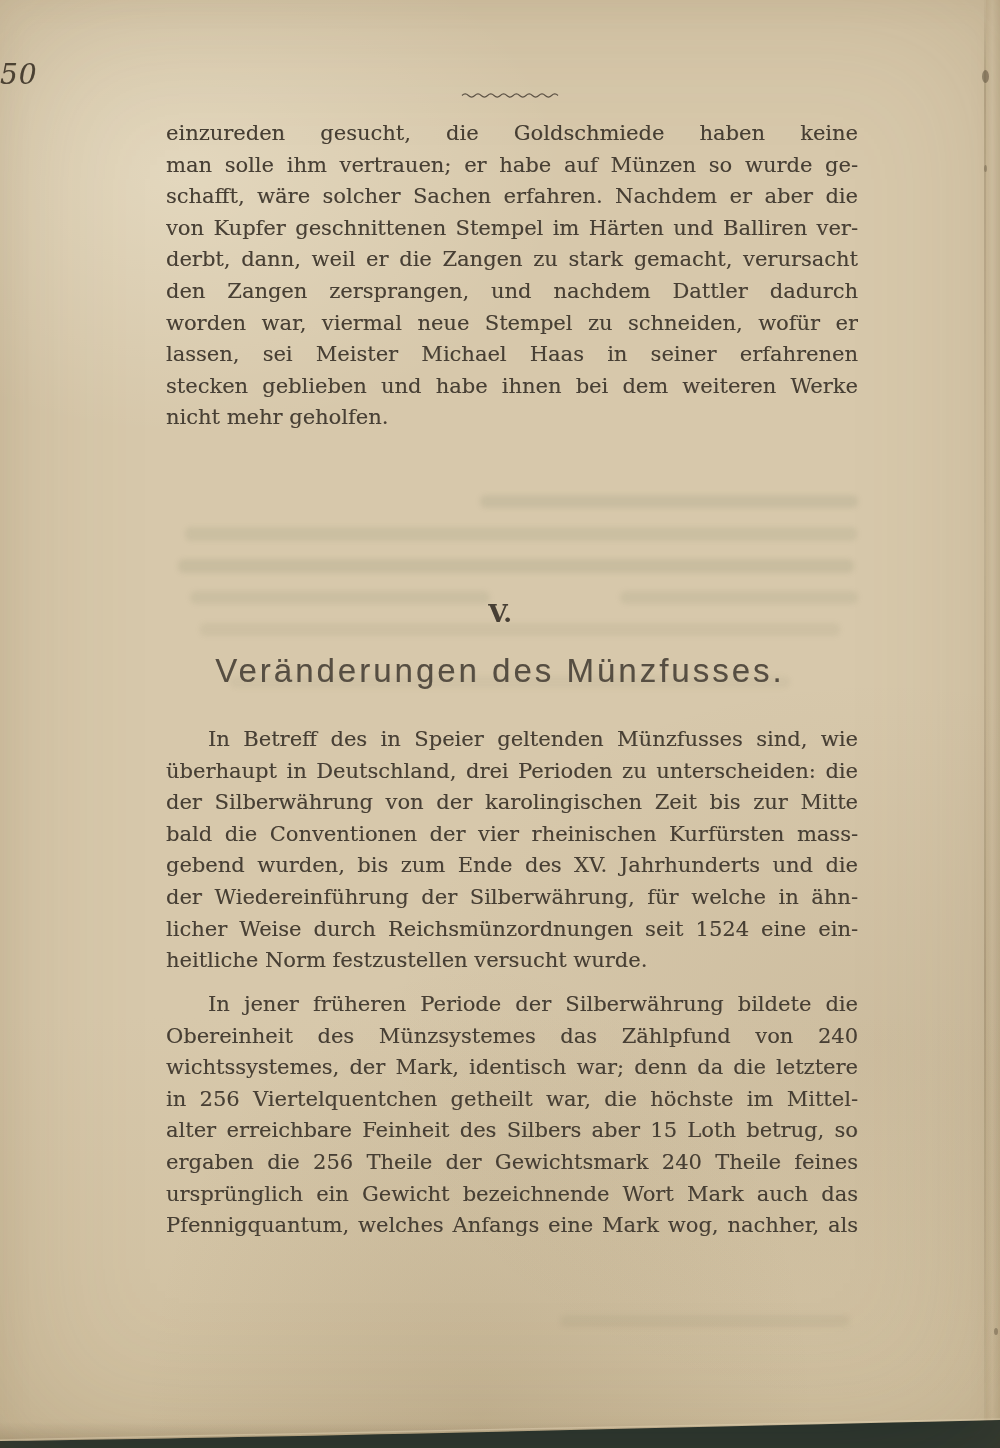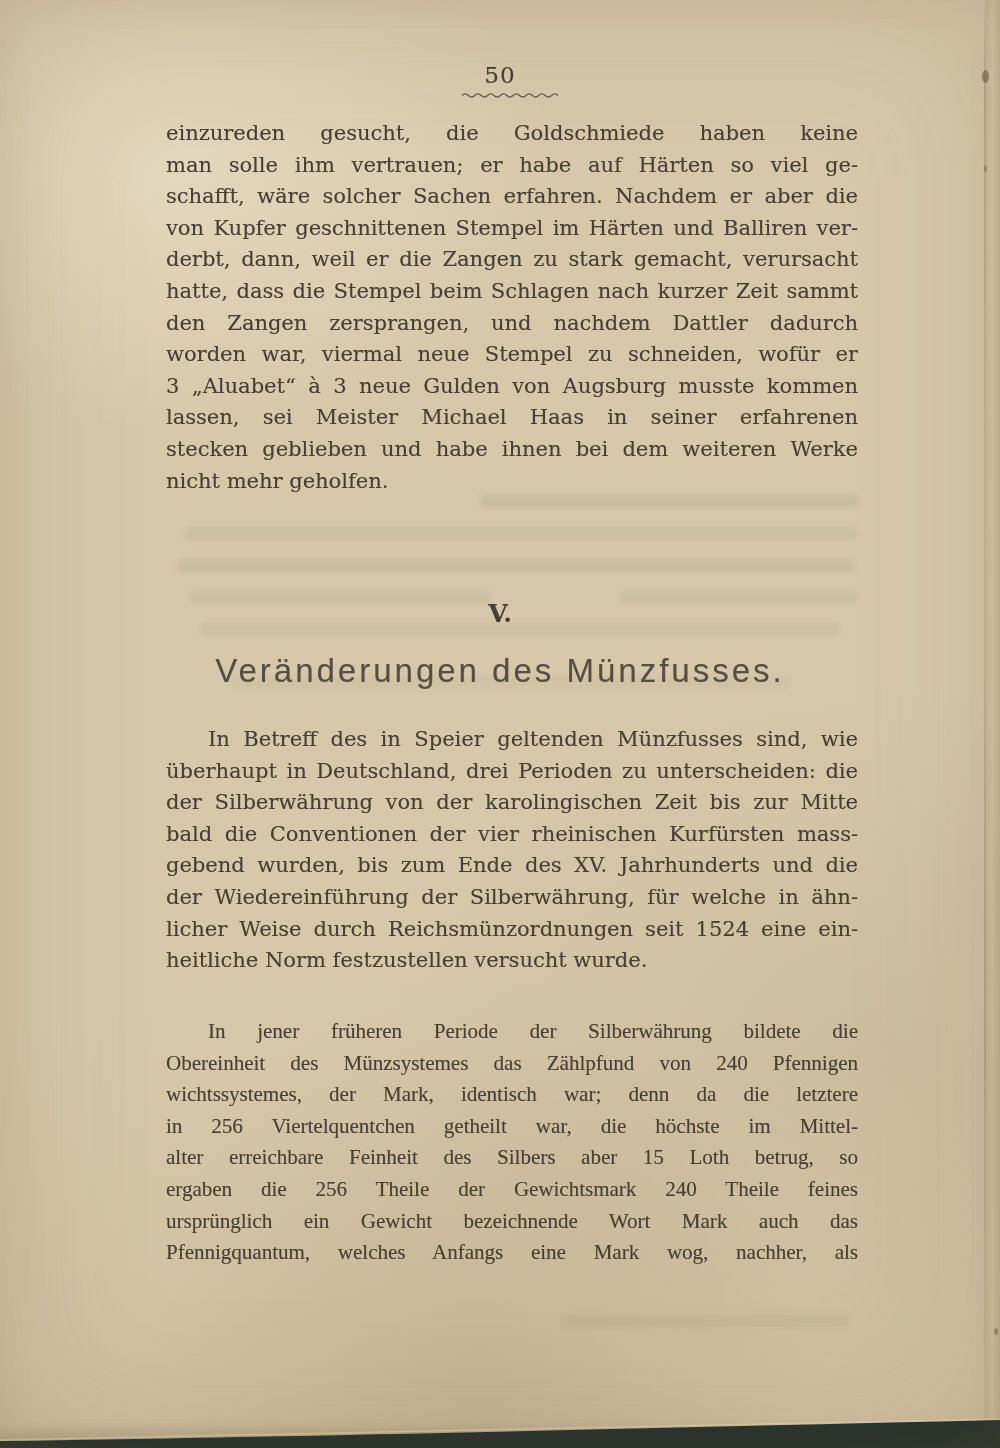--- a/index.html
+++ b/index.html
@@ -10,37 +10,38 @@
       radial-gradient(ellipse 620px 420px at 18% 12%, rgba(255,250,232,0.30), rgba(255,250,232,0) 62%),
       radial-gradient(ellipse 760px 560px at 88% 72%, rgba(118,94,58,0.10), rgba(118,94,58,0) 65%),
       radial-gradient(ellipse 560px 760px at 48% 98%, rgba(110,88,52,0.12), rgba(110,88,52,0) 60%),
       linear-gradient(to bottom, var(--paper,#d7c8ab) 0%, var(--paper,#d7c8ab) 70%, var(--paper-dark,#cfbf9f) 100%);
     font-family:"DejaVu Serif", serif;
     color:var(--ink,#473f34);
   }
   .vignette{position:absolute;inset:0;pointer-events:none;
     box-shadow:inset 0 0 150px rgba(118,94,56,0.20), inset 0 0 36px rgba(118,94,56,0.08);}
   .page-number{
-    position:absolute;top:60px;left:0;width:1000px;text-align:center;
-    font-size:23px;line-height:30px;letter-spacing:1px;
+    position:absolute;top:60px;left:0;width:1000px;
+    font-size:28px;line-height:30px;letter-spacing:1px;
     text-shadow:0.3px 0.3px 0 rgba(60,52,42,0.35);
+    font-style:italic;
   }
   .flourish{position:absolute;top:91px;left:460px;opacity:0.85;}
   .para{
     position:absolute;left:166px;width:692px;
     font-size:21px;line-height:31.6px;
     text-shadow:0.3px 0.3px 0 rgba(60,52,42,0.35);
   }
   .para .line{height:31.6px;overflow:hidden;}
   .para .line.just{text-align:justify;text-align-last:justify;}
   .para .line.endline{text-align:right;text-align-last:left;}
   .indent-first .line:first-child{text-indent:42px;}
   .p1{top:118px;}
   .p2{top:724px;}
-  .p3{top:1016px;font-family:Liberation Serif, serif;}
+  .p3{top:989px;}
   .section-number{
     position:absolute;top:600px;left:0;width:1000px;text-align:center;
     font-size:25px;font-weight:bold;line-height:28px;
     text-shadow:0.3px 0.3px 0 rgba(60,52,42,0.35);
   }
   .section-title{
     position:absolute;top:652px;left:0;width:1000px;margin:0;text-align:center;
     font-family:"Liberation Sans", sans-serif;font-weight:400;
     font-size:33px;line-height:38px;letter-spacing:3px;
     color:var(--title-ink,#564e42);
@@ -90,28 +91,26 @@
   <div class="bleed b7"></div>
 
   <div class="page-number">50</div>
 
   <svg class="flourish" width="104" height="8" viewBox="0 0 104 8">
     <path d="M2,4.5 q3.2,-3.2 6.4,0 t6.4,0 t6.4,0 t6.4,0 t6.4,0 t6.4,0 t6.4,0 t6.4,0 t6.4,0 t6.4,0 t6.4,0 t6.4,0 t6.4,0 t6.4,0 t6.4,0" fill="none" stroke="#473f34" stroke-width="1.1"></path>
   </svg>
 
   <div class="para p1">
       <div class="line just">einzureden gesucht, die Goldschmiede haben keine Wissenschaft;</div>
-      <div class="line just">man solle ihm vertrauen; er habe auf Härten so viel ge-</div>
+      <div class="line just">man solle ihm vertrauen; er habe auf Münzen so wurde ge-</div>
       <div class="line just">schafft, wäre solcher Sachen erfahren.  Nachdem er aber die</div>
       <div class="line just">von Kupfer geschnittenen Stempel im Härten und Balliren ver-</div>
       <div class="line just">derbt, dann, weil er die Zangen zu stark gemacht, verursacht</div>
-      <div class="line just">hatte, dass die Stempel beim Schlagen nach kurzer Zeit sammt</div>
       <div class="line just">den Zangen zersprangen, und nachdem Dattler dadurch genöthigt</div>
       <div class="line just">worden war, viermal neue Stempel zu schneiden, wofür er</div>
-      <div class="line just">3 „Aluabet“ à 3 neue Gulden von Augsburg musste kommen</div>
       <div class="line just">lassen, sei Meister Michael Haas in seiner erfahrenen Münzkunst</div>
       <div class="line just">stecken geblieben und habe ihnen bei dem weiteren Werke</div>
       <div class="line endline">nicht mehr geholfen.</div>
     </div>
 
   <div class="section-number">V.</div>
   <h1 class="section-title">Veränderungen des Münzfusses.</h1>
 
   <div class="para p2 indent-first">
       <div class="line just">In Betreff des in Speier geltenden Münzfusses sind, wie</div>

